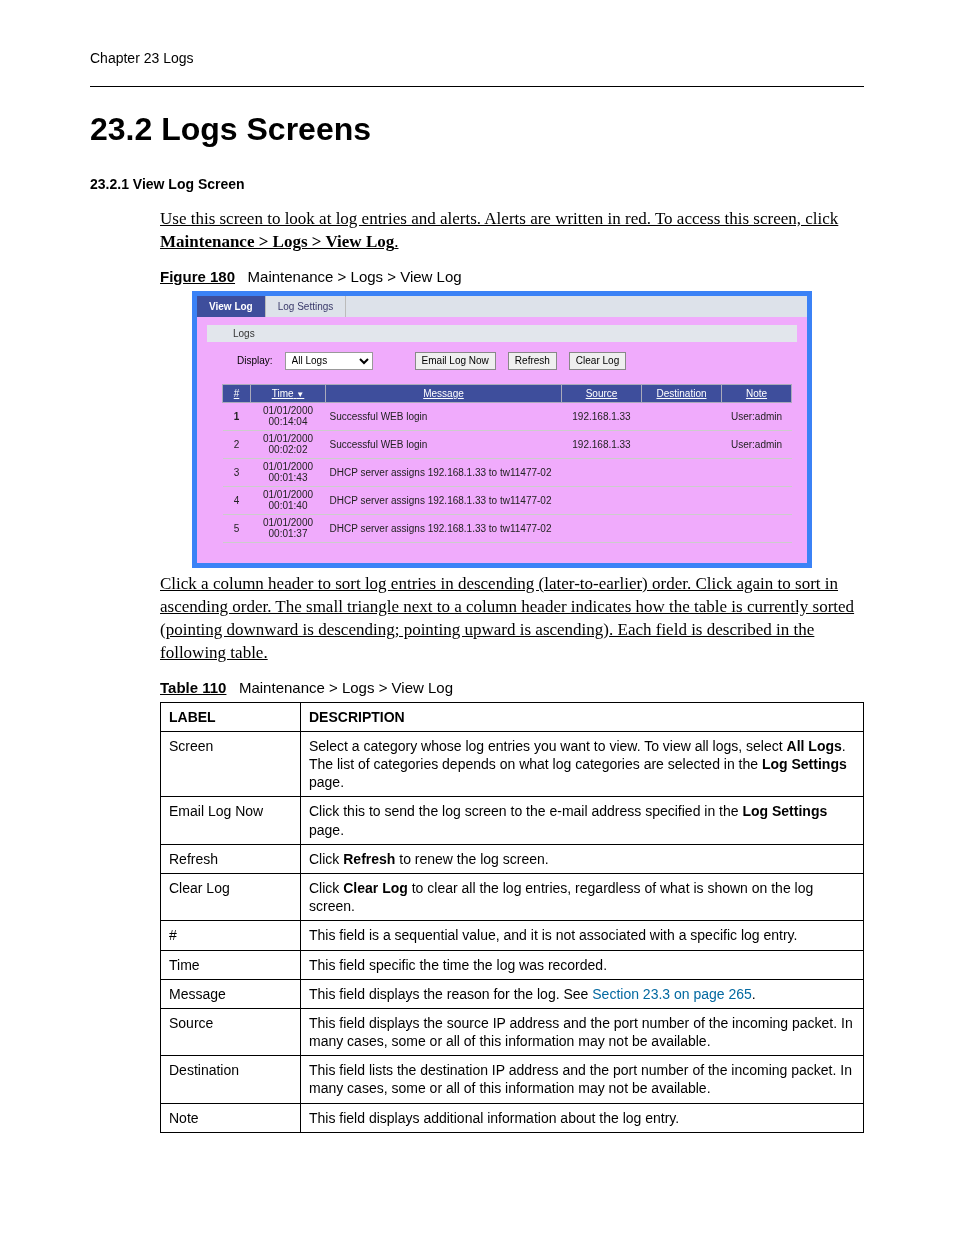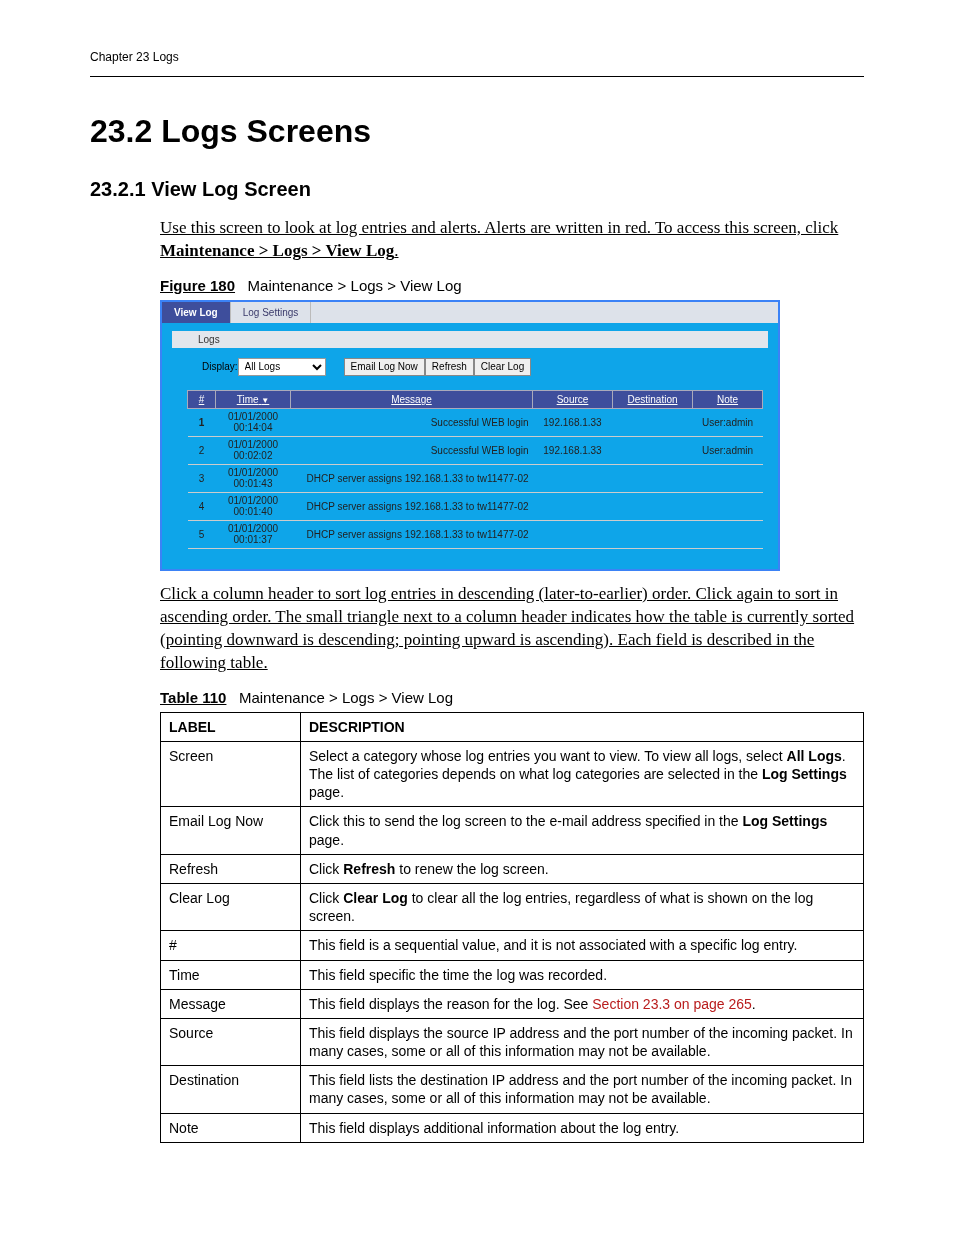--- a/index.html
+++ b/index.html
@@ -6,57 +6,57 @@
     body {
       font-family: "Times New Roman", Times, serif;
       color: #000;
       background: #fff;
       width: 954px;
       padding: 50px 90px 40px 90px;
       font-size: 16px;
     }
     .header {
       border-bottom: 1.5px solid #000;
-      padding-bottom: 12px;
-      margin-bottom: 36px;
-      font-family: Arial, Helvetica, sans-serif;
-      font-size: 12px;
+      padding-bottom: 20px;
+      margin-bottom: 24px;
+      font-family: Arial, Helvetica, sans-serif;
+      font-size: 14px;
     }
     h1 {
       font-family: Arial, Helvetica, sans-serif;
       font-weight: bold;
       font-size: 32px;
       margin-bottom: 28px;
     }
     h2 {
       font-family: Arial, Helvetica, sans-serif;
       font-weight: bold;
-      font-size: 20px;
+      font-size: 14px;
       margin-bottom: 16px;
     }
     .body-text {
       font-size: 17px;
       line-height: 1.35;
       margin: 0 0 10px 70px;
       text-decoration: underline;
     }
     .figure-caption, .table-caption {
       font-family: Arial, Helvetica, sans-serif;
       font-size: 15px;
       margin: 14px 0 6px 70px;
     }
     .figure-caption b, .table-caption b { font-weight: bold; text-decoration: underline; }
-    .link { color: #b91c1c; }
+    .link { color: #0369a1; }
 
     
     .vl-outer {
-      margin-left: 70px;
-      border: 2px solid #3b82f6;
+      margin-left: 102px;
+      border: 5px solid #3b82f6;
       width: 620px;
-      background: #0ea5e9;
+      background: #f0abfc;
       font-family: Arial, Helvetica, sans-serif;
       font-size: 10px;
     }
     .vl-tabs { display: flex; background: #dde2ea; }
     .vl-tab {
       padding: 5px 12px;
       font-size: 10px;
       border-right: 1px solid #bbb;
       background: #dde2ea;
       color: #3a3a6a;
@@ -70,21 +70,21 @@
     .vl-section-head {
       background: #e2e6ec;
       padding: 3px 26px;
       font-size: 10px;
       color: #333;
       margin-bottom: 10px;
     }
     .vl-controls {
       display: flex;
       align-items: center;
-      gap: 0;
+      gap: 12px;
       margin: 4px 0 14px 30px;
     }
     .vl-select {
       font-size: 10px;
       font-family: Arial, sans-serif;
       width: 88px;
       height: 18px;
       border: 1px solid #999;
       background: #fff;
       padding: 0 2px;
@@ -115,21 +115,21 @@
     }
     .vl-log-table tbody td {
       font-size: 10px;
       padding: 2px 4px;
       text-align: center;
       border-bottom: 1px solid #ccc;
       font-family: Arial, sans-serif;
       line-height: 1.15;
       color: #222;
     }
-    .vl-log-table tbody td.msg { text-align: right; }
+    .vl-log-table tbody td.msg { text-align: left; }
     .sort-ind { font-size: 8px; }
 
     
     .ref-table {
       margin-left: 70px;
       border-collapse: collapse;
       width: calc(100% - 70px);
       font-family: Arial, Helvetica, sans-serif;
       font-size: 14px;
     }
@@ -237,21 +237,21 @@
           <td class="msg">DHCP server assigns 192.168.1.33 to tw11477-02</td>
           <td></td>
           <td></td>
           <td></td>
         </tr>
       </tbody>
     </table>
   </div>
 </div>
 
-<p class="body-text" style="margin-top:12px">Click a column header to sort log entries in descending (later-to-earlier) order. Click again to sort in ascending order. The small triangle next to a column header indicates how the table is currently sorted (pointing downward is descending; pointing upward is ascending). Each field is described in the following table.</p>
+<p class="body-text" style="margin-top:5px">Click a column header to sort log entries in descending (later-to-earlier) order. Click again to sort in ascending order. The small triangle next to a column header indicates how the table is currently sorted (pointing downward is descending; pointing upward is ascending). Each field is described in the following table.</p>
 
 <p class="table-caption">
   <b>Table 110</b>&nbsp;&nbsp;&nbsp;<span>Maintenance &gt; Logs &gt; View Log</span>
 </p>
 
 <table class="ref-table">
   <thead>
     <tr>
       <th class="label-col">LABEL</th>
       <th>DESCRIPTION</th>

